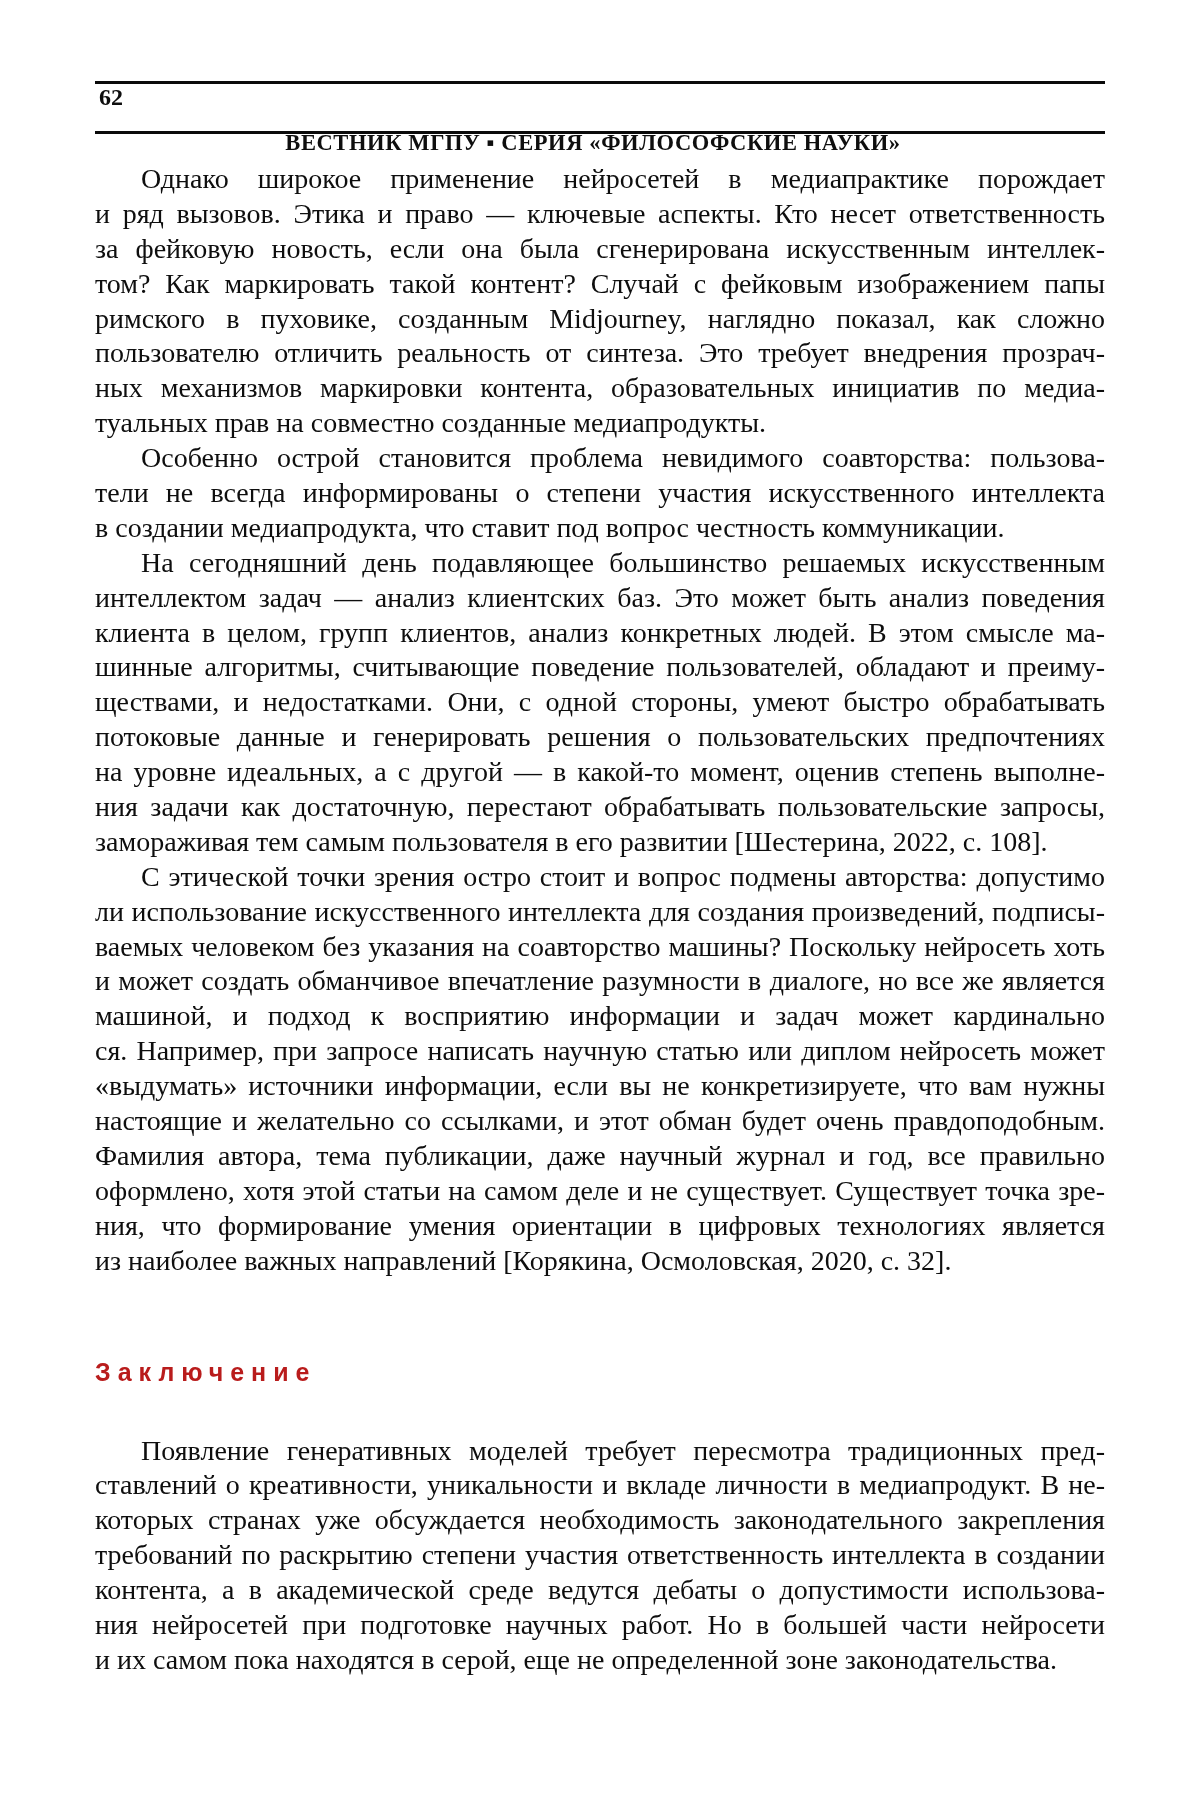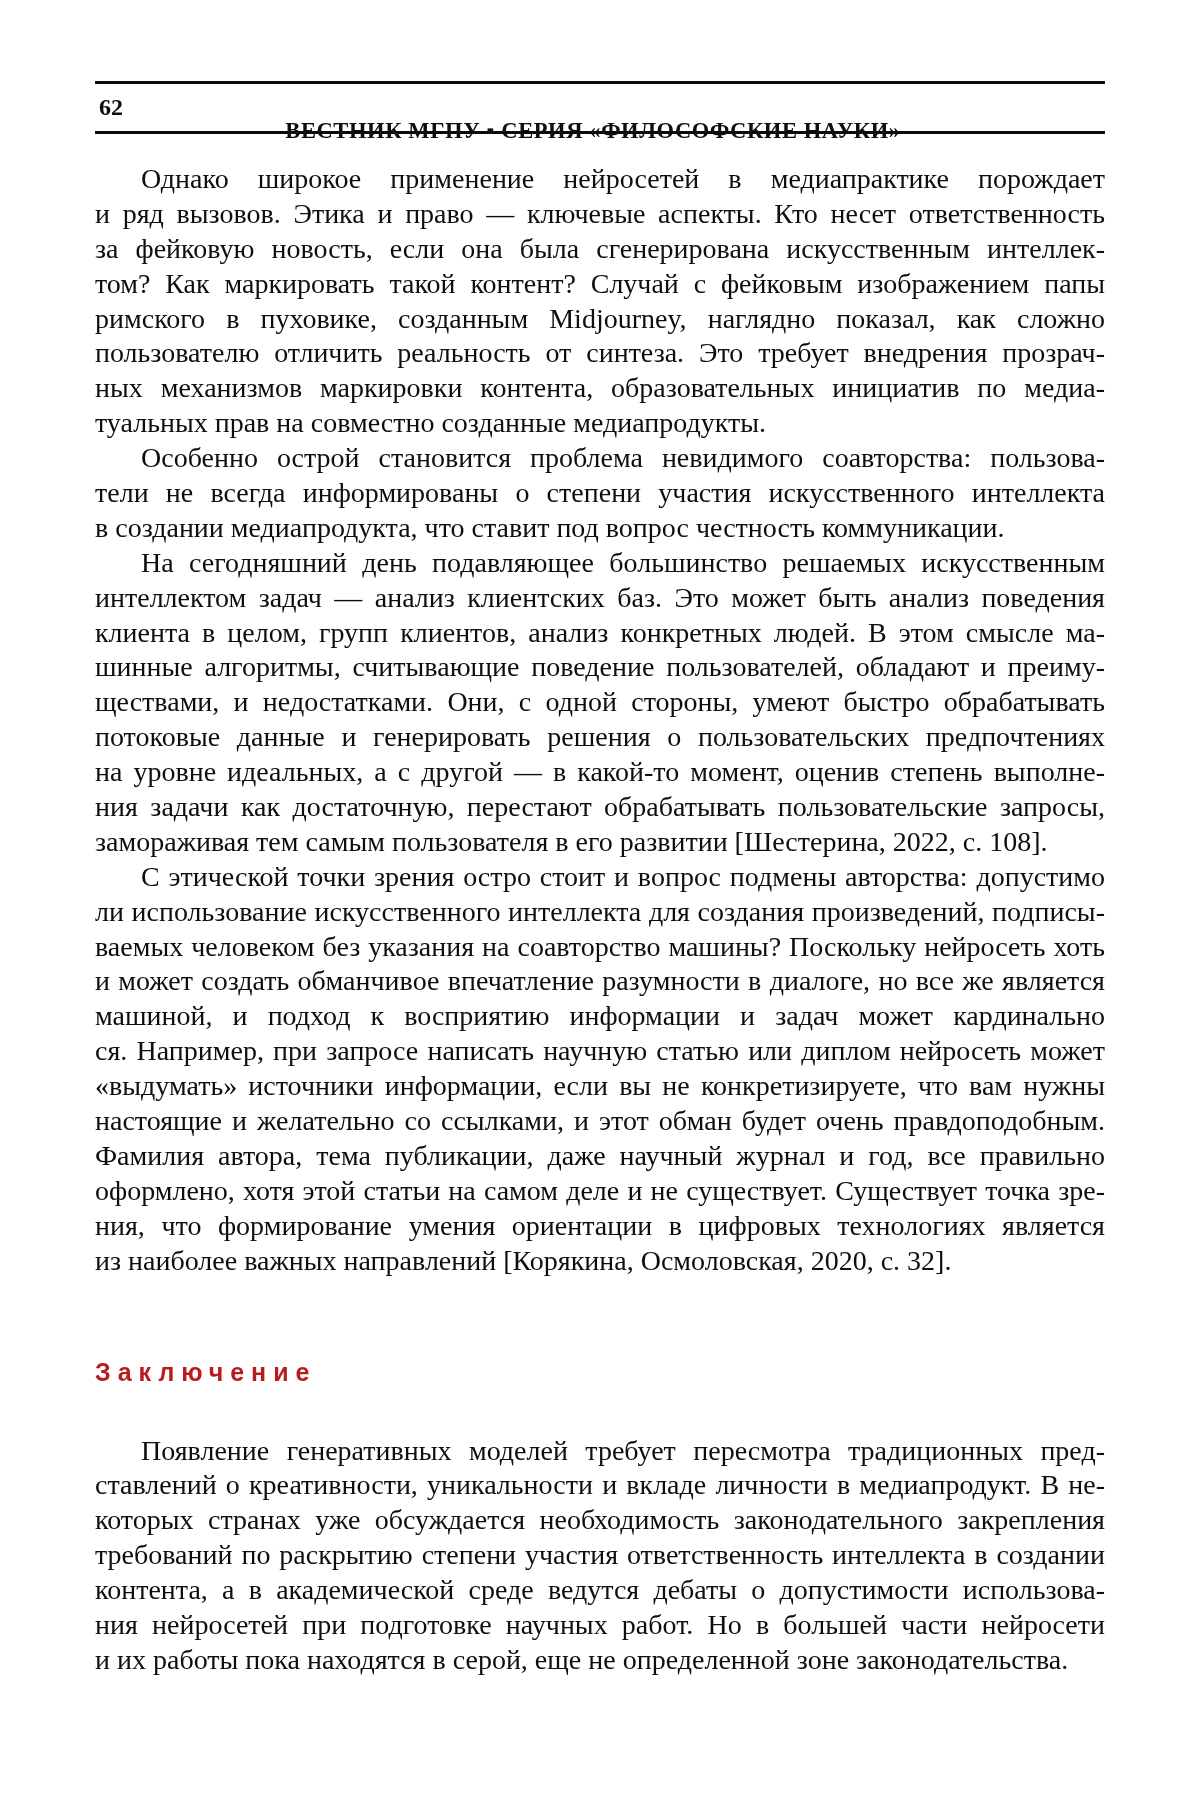--- a/index.html
+++ b/index.html
@@ -21,21 +21,20 @@
   .rule {
     height: 3px;
     background: #0a0a0a;
   }
   .rule.top { margin-top: 81px; }
   .rule.bottom { margin-top: 0; }
   .header-row {
     position: relative;
     height: 47px;
     display: flex;
-    align-items: center;
     font-family: "Liberation Serif", "DejaVu Serif", serif;
     font-weight: bold;
     color: #0e0e0e;
   }
   .pagenum {
     font-size: 24px;
     padding-left: 4px;
   }
   .journal-title {
     position: absolute;
@@ -132,18 +131,18 @@
 
       <h2 class="section-heading">Заключение</h2>
 
       <div class="para">
           <div class="line first">Появление генеративных моделей требует пересмотра традиционных пред-</div>
           <div class="line">ставлений о креативности, уникальности и вкладе личности в медиапродукт. В не-</div>
           <div class="line">которых странах уже обсуждается необходимость законодательного закрепления</div>
           <div class="line">требований по раскрытию степени участия ответственность интеллекта в создании</div>
           <div class="line">контента, а в академической среде ведутся дебаты о допустимости использова-</div>
           <div class="line">ния нейросетей при подготовке научных работ. Но в большей части нейросети</div>
-          <div class="line last">и их работы пока находятся в серой, еще не определенной зоне законодательства.</div>
+          <div class="line last">и их самом пока находятся в серой, еще не определенной зоне законодательства.</div>
         </div>
     </div>
 
   </div>
 </div>
 
 </body></html>

